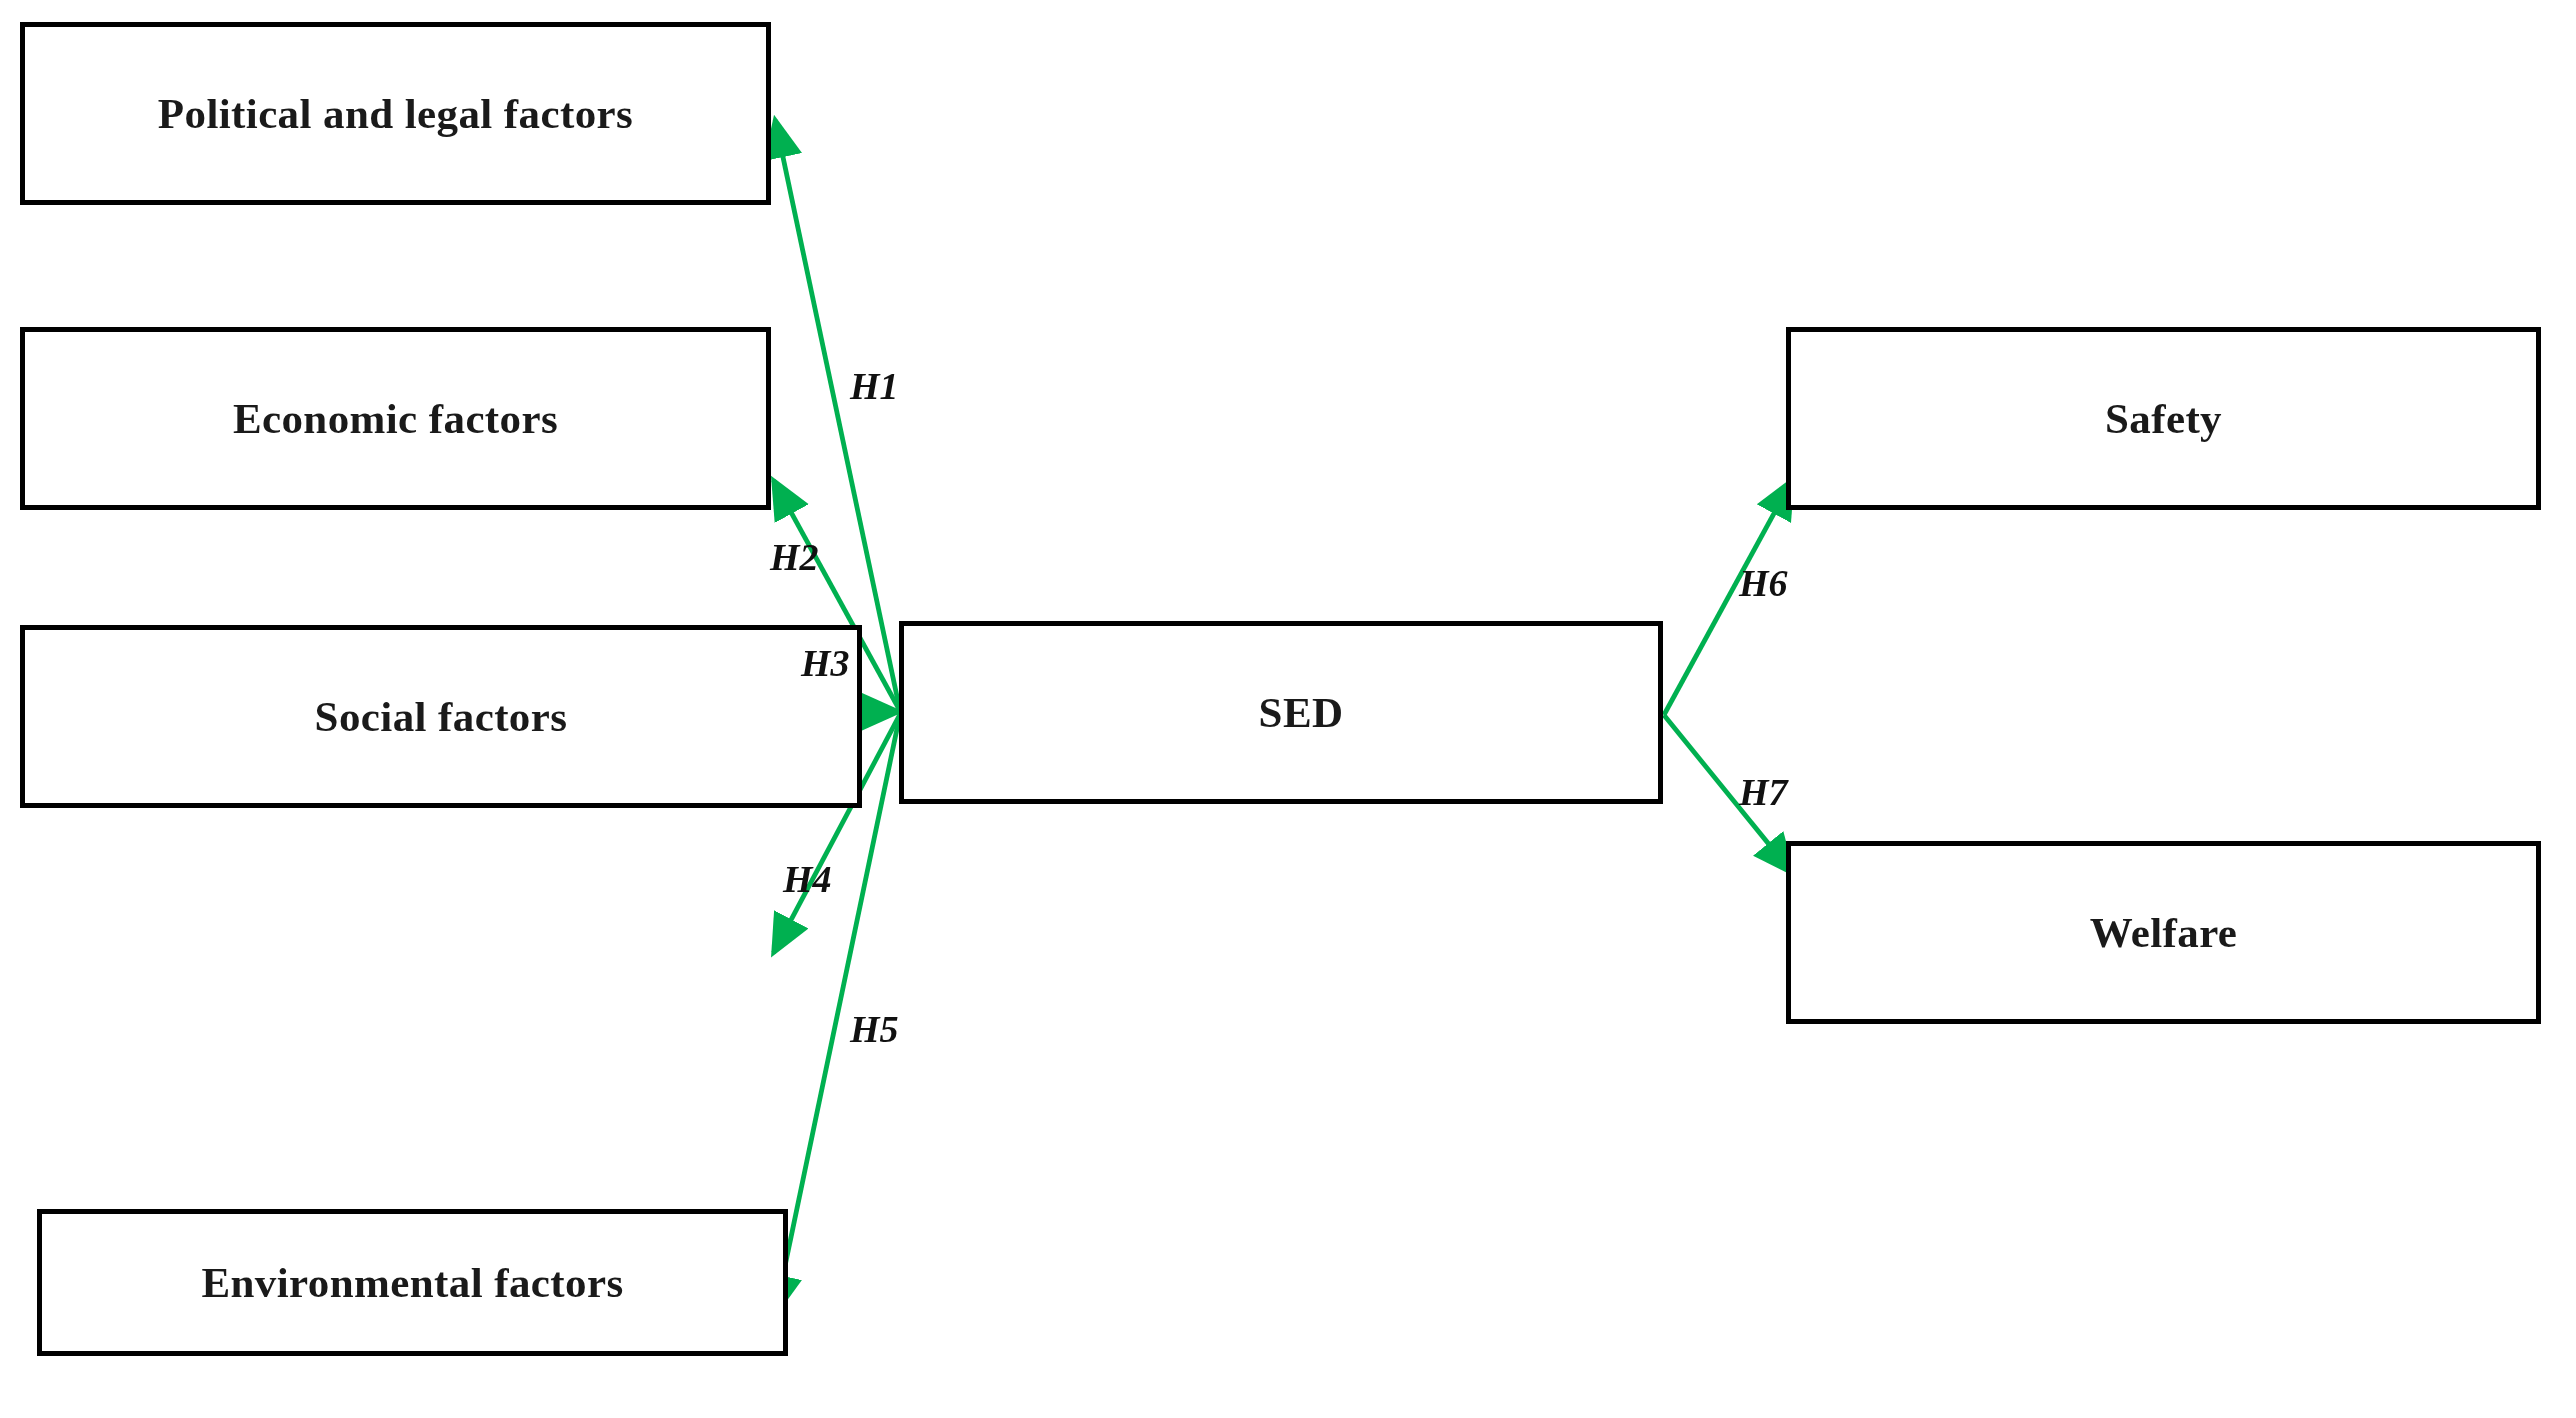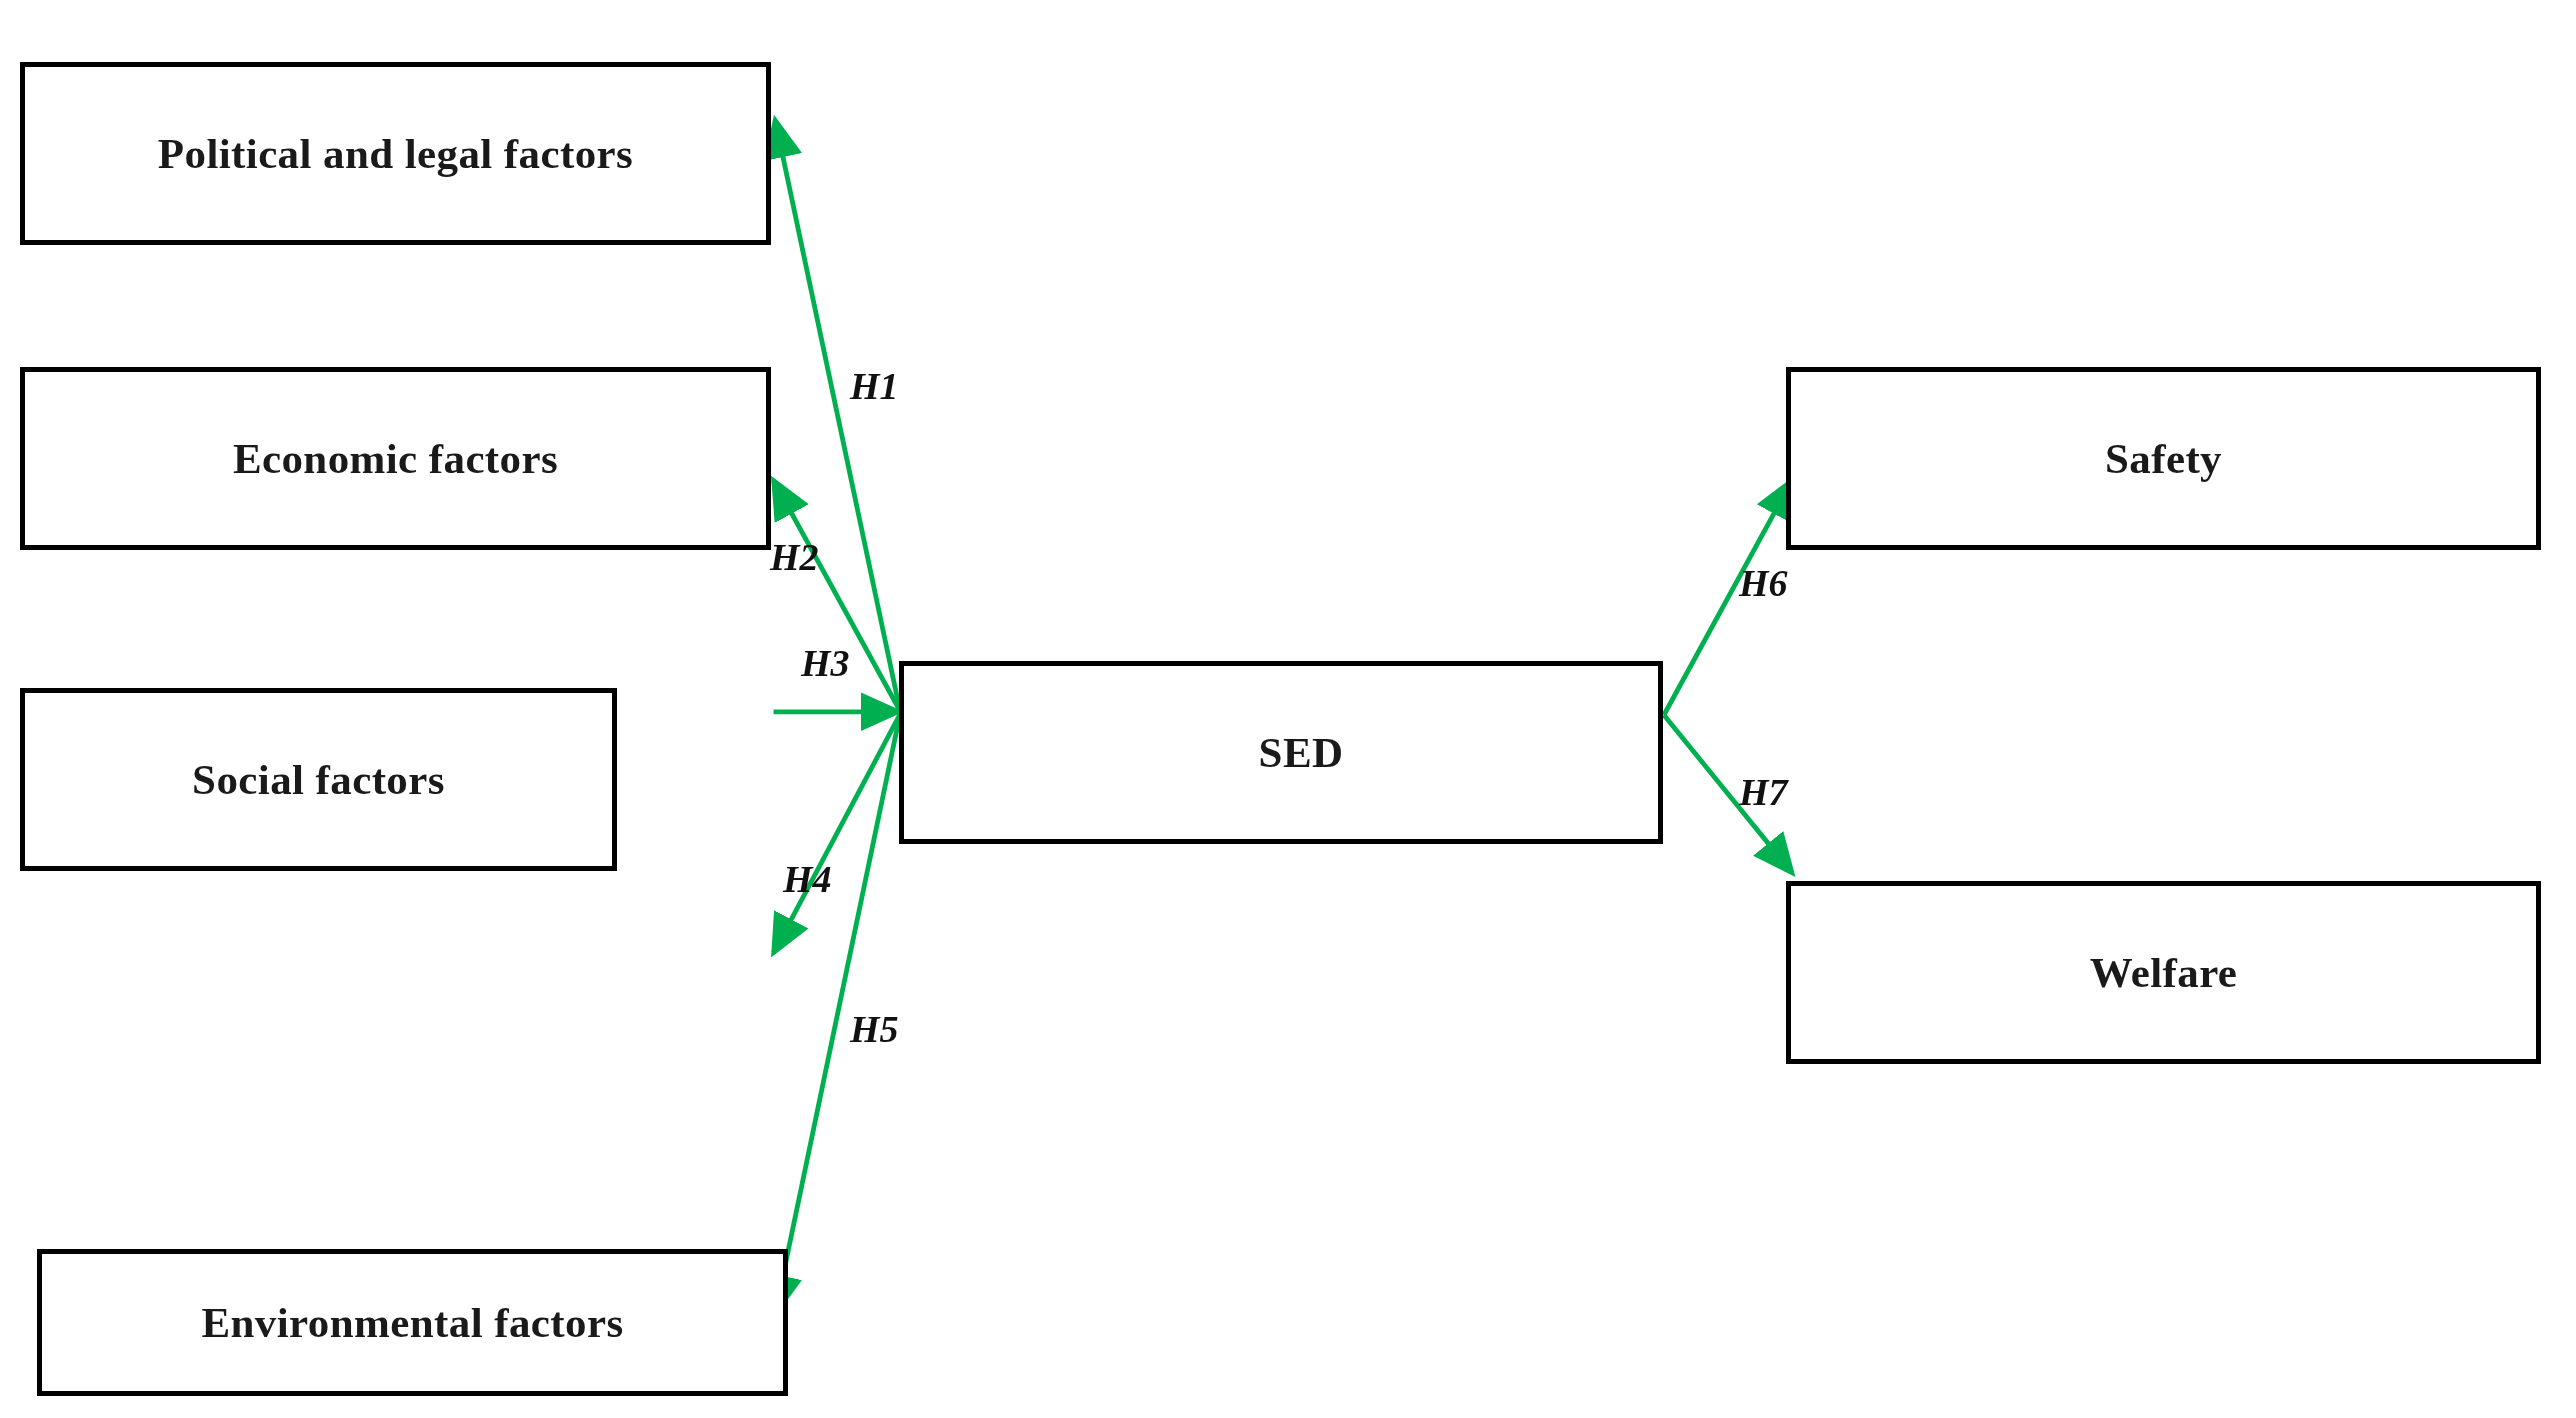--- a/index.html
+++ b/index.html
@@ -23,21 +23,20 @@
     height: 1418px;
   }
   .node-box {
     position: absolute;
     box-sizing: border-box;
     border: 5.6px solid #000000;
     background: #ffffff;
     display: flex;
     align-items: center;
     justify-content: center;
-    margin-top: 40px;
   }
   .node-label {
     font-family: "Liberation Serif", "DejaVu Serif", serif;
     font-weight: 700;
     font-size: 43px;
     color: #1a1a1a;
     letter-spacing: 0.4px;
     white-space: nowrap;
     text-align: center;
   }
@@ -93,21 +92,21 @@
   </svg>
 
   <div class="node-box" style="left:20px; top:21.6px; width:751px; height:183px;">
     <span class="node-label">Political and legal factors</span>
   </div>
 
   <div class="node-box" style="left:20px; top:327px; width:751px; height:183px;">
     <span class="node-label">Economic factors</span>
   </div>
 
-  <div class="node-box" style="left:20px; top:648px; width:597px; height:183px;">
+  <div class="node-box" style="left:20px; top:625px; width:842px; height:183px;">
     <span class="node-label">Social factors</span>
   </div>
 
 
   <div class="node-box" style="left:37px; top:1209px; width:751px; height:147px;">
     <span class="node-label">Environmental factors</span>
   </div>
 
   <div class="node-box" style="left:899px; top:621px; width:764px; height:183px;padding-left:40px;">
     <span class="node-label">SED</span>

